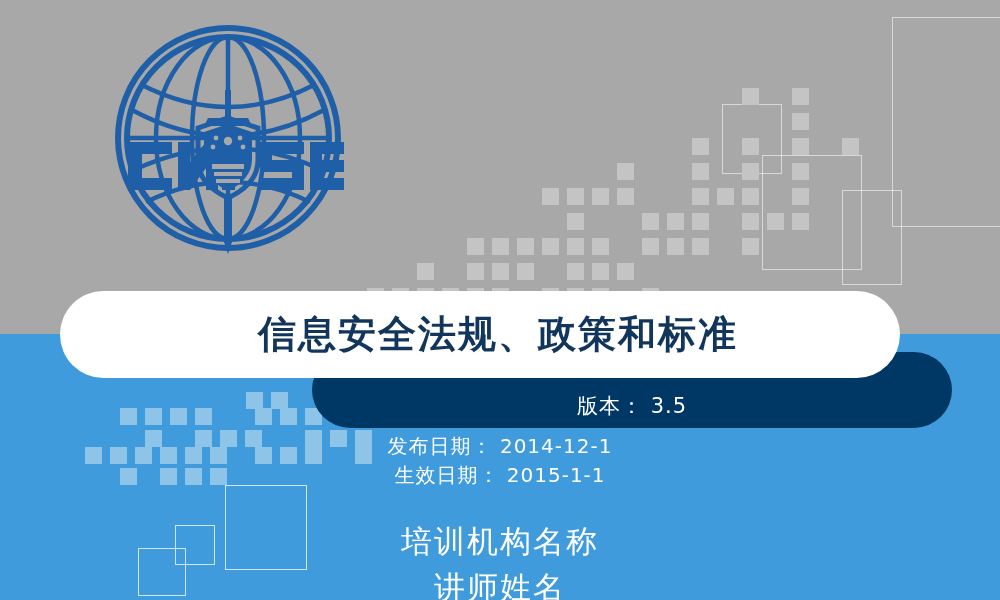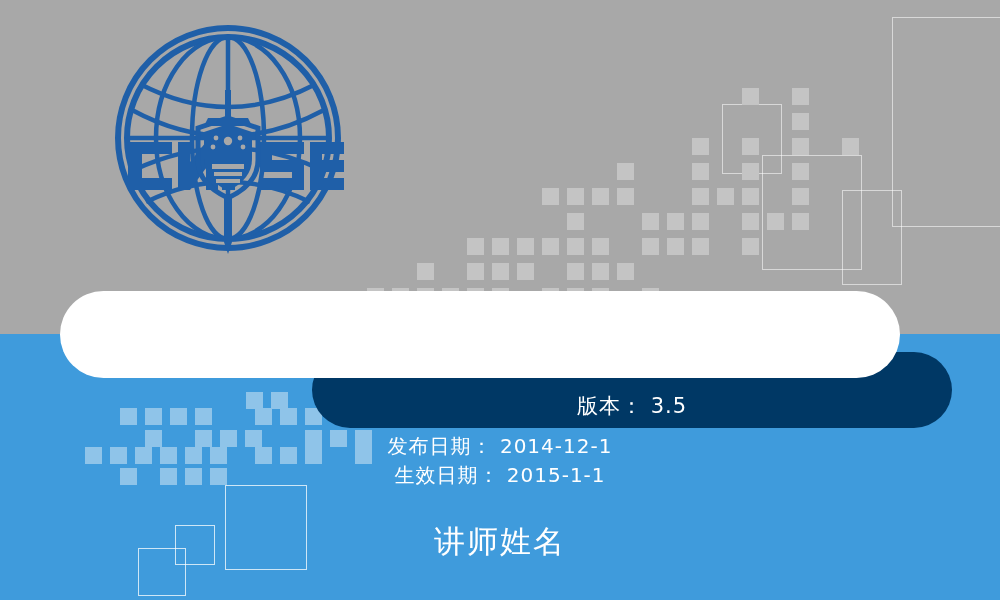--- a/index.html
+++ b/index.html
@@ -303,23 +303,25 @@
           <path d="M112 220 L120 220 L116 232 Z"></path>
         </g>
       </g>
     </svg>
   </div>
 
   <div class="navy-banner"></div>
   <div class="navy-text">版本： 3.5</div>
 
   <div class="title-pill"></div>
+  <div class="title-text">信息安全法规、政策和标准</div>
 
   <div class="dates">
     <div>发布日期： 2014-12-1</div>
     <div>生效日期： 2015-1-1</div>
   </div>
 
   <div class="footer">
+    <div>培训机构名称</div>
     <div>讲师姓名</div>
   </div>
 
 </div>
 
 </body></html>

